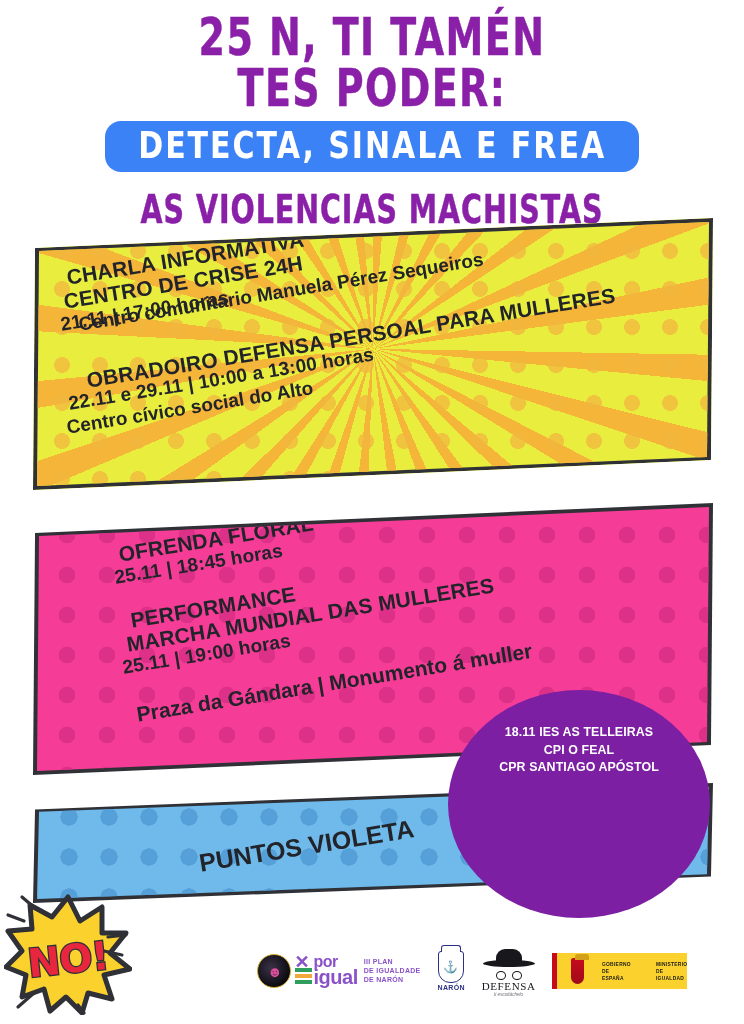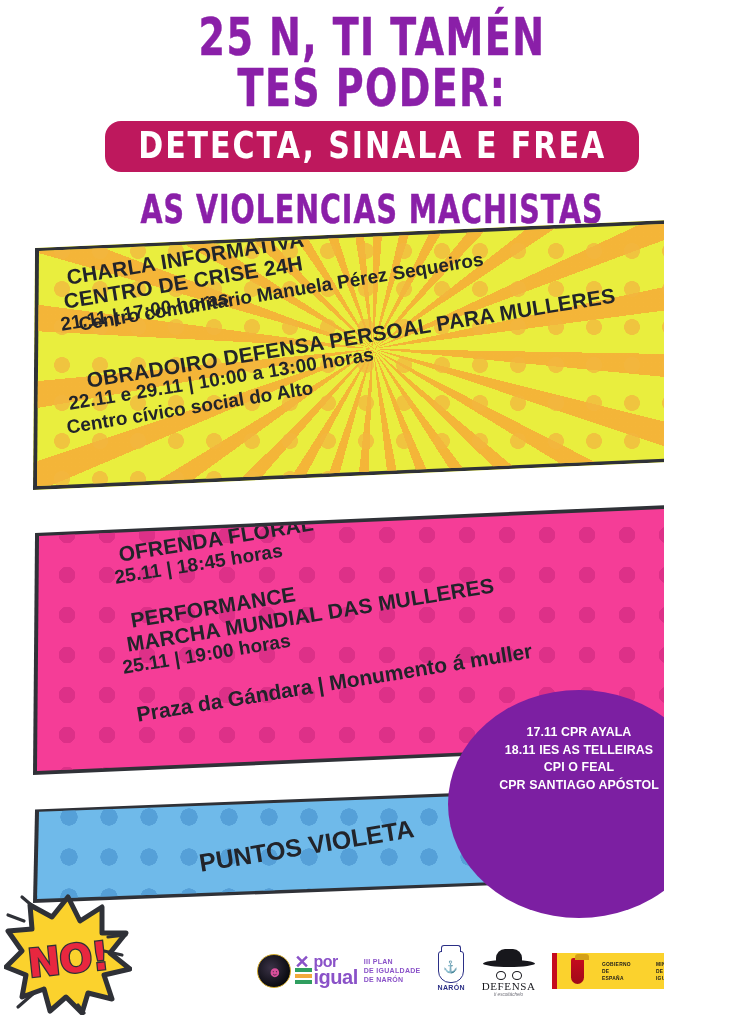--- a/index.html
+++ b/index.html
@@ -4,21 +4,21 @@
 <style>
   * { box-sizing: border-box; margin: 0; padding: 0; }
   html, body {
     width: 744px; height: 1024px;
     background: #ffffff;
     font-family: "Liberation Sans", sans-serif;
     overflow: hidden;
   }
   #poster {
     position: relative;
-    width: 664px; height: 1024px;
+    width: 744px; height: 1024px;
     background: #ffffff;
     overflow: hidden;
     padding-left: 16px;
   }
 
   
   .header {
     position: absolute; top: 8px; left: 0; width: 744px;
     text-align: center;
   }
@@ -31,21 +31,21 @@
     -webkit-text-stroke: 0.4px #8a1fa8;
     transform: scaleY(1.28) scaleX(0.95);
     transform-origin: center top;
   }
   .hl1 { font-size: 40px; margin-top: 6px; }
   .hl2 { font-size: 40px; margin-top: 14px; }
   .hl4 { font-size: 30px; margin-top: 20px; letter-spacing: 1px;}
 
   .banner {
     display: inline-block;
-    background: #be185d;
+    background: #3b82f6;
     border-radius: 16px;
     padding: 9px 26px 11px 26px;
     margin-top: 19px;
   }
   .hl3 {
     color: #ffffff;
     font-family: "DejaVu Sans", sans-serif;
     font-weight: bold;
     font-size: 31px;
     letter-spacing: 2px;
@@ -378,21 +378,20 @@
     <div class="edge"></div>
     <div class="fill">
       <div class="dots-b"></div>
       <div class="blue-beam"></div>
       <div class="tilt" style="left:160px; top:62px; font-size:25px; font-weight:bold;">PUNTOS VIOLETA</div>
     </div>
   </div>
 
   <div id="purple-circle">
     <div class="circle-list">
-      <div>17.11 CPR AYALA</div>
       <div>18.11 IES AS TELLEIRAS</div>
       <div>CPI O FEAL</div>
       <div>CPR SANTIAGO APÓSTOL</div>
     </div>
   </div>
 
   <div id="no-badge">
     <svg width="128" height="122" viewBox="0 0 128 122">
       <polygon points="64,4 76,28 98,14 98,40 122,40 106,60 126,76 100,82 108,106 84,100 78,120 62,104 46,118 40,96 18,104 22,82 2,74 18,58 4,38 28,36 26,12 48,24" fill="#fbd22d" stroke="#2f3137" stroke-width="5" stroke-linejoin="round"></polygon>
       <g stroke="#2f3137" stroke-width="3.2" stroke-linecap="round">

